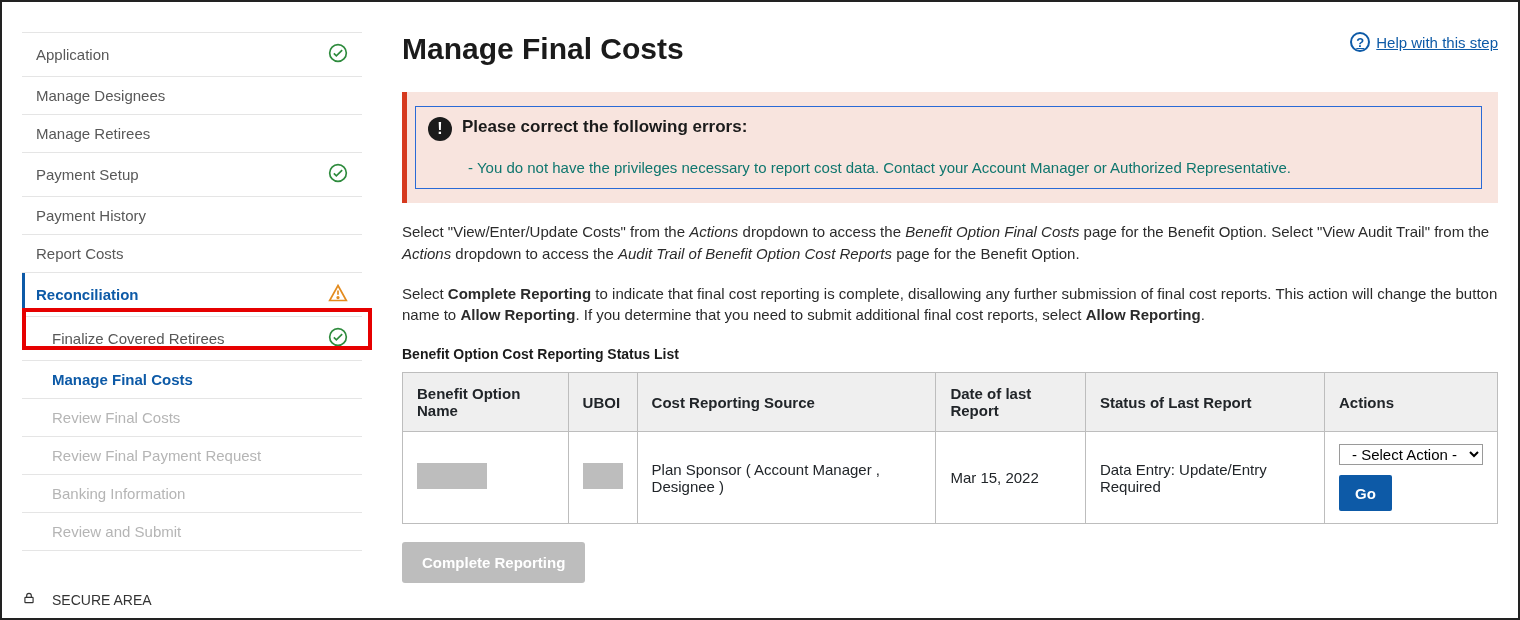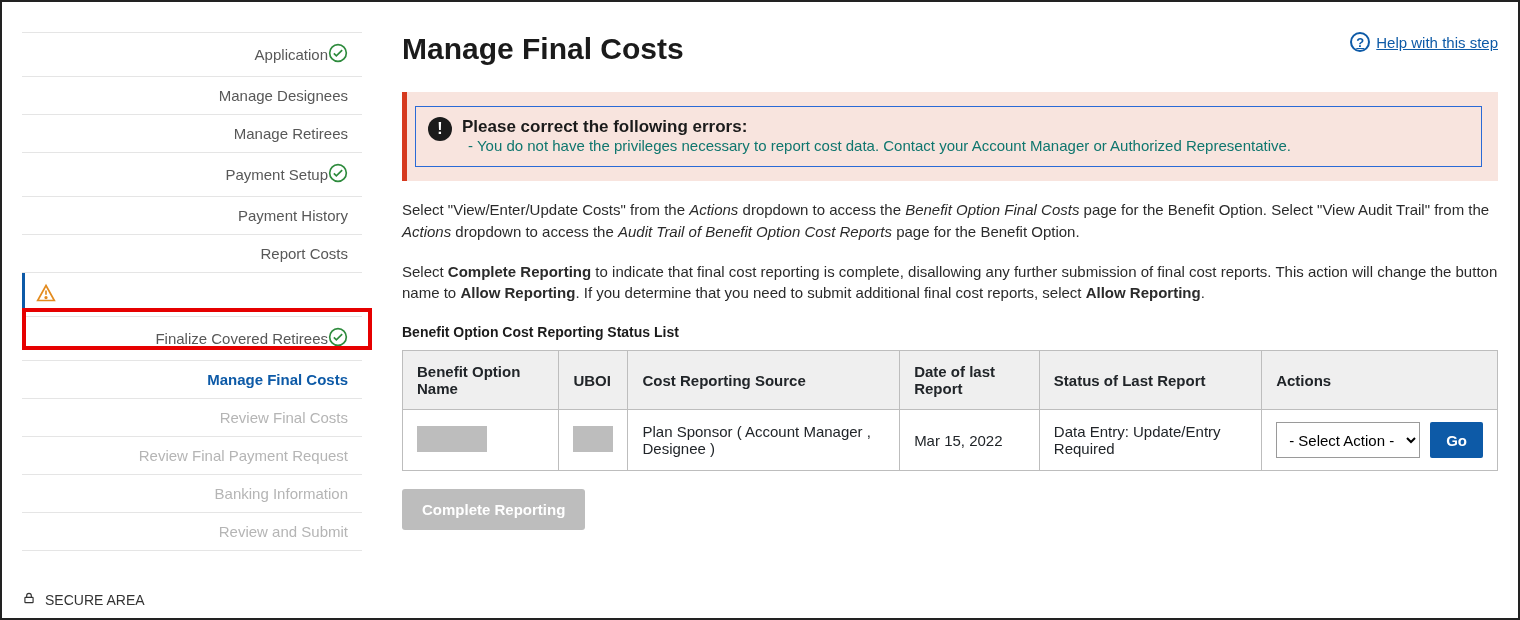--- a/index.html
+++ b/index.html
@@ -1,55 +1,55 @@
 <!DOCTYPE html>
 <html><head>
 <meta charset="utf-8">
 <style>
   * { box-sizing: border-box; margin: 0; padding: 0; }
   html, body { width: 1520px; height: 620px; font-family: Arial, Helvetica, sans-serif; background:#fff; color:#212529; }
   .frame { width:1520px; height:620px; border:2px solid #222; position:relative; overflow:hidden; }
   .sidebar { position:absolute; top:30px; left:20px; width:340px; }
-  .side-item { display:flex; align-items:center; justify-content:space-between; padding:10px 14px; font-size:15px; color:#585858; border-bottom:1px solid #e5e5e5; cursor:pointer;text-align:right; }
+  .side-item { display:flex; align-items:center; justify-content:space-between; padding:10px 14px; font-size:15px; color:#585858; border-bottom:1px solid #e5e5e5; cursor:pointer; }
   .side-item.first { border-top:1px solid #e5e5e5; }
   .side-item.disabled { color:#b5b5b5; cursor:default; }
   .side-item.highlight { color:#0d5aa7; font-weight:bold; border-left:3px solid #0d5aa7; padding-left:11px; }
   .side-sub { padding-left:30px; }
   .side-sub.active { color:#0d5aa7; font-weight:bold; }
   .side-sub .txt, .side-sub2 .txt { flex:1; }
   .side-item .txt { flex:1; }
   .redbox { position:absolute; left:20px; top:306px; width:350px; height:42px; border:4px solid #e60000; pointer-events:none; }
   .icon-check svg { width:20px; height:20px; }
   .icon-warn svg { width:20px; height:20px; }
   .main { position:absolute; top:30px; left:400px; right:20px; bottom:20px; }
   .title-row { display:flex; justify-content:space-between; align-items:flex-start; }
   h1 { font-size:30px; font-weight:800; color:#1b1b1b; }
   .help-link { color:#0d5aa7; font-size:15px; display:flex; align-items:center; gap:6px; text-decoration:underline; cursor:pointer; }
   .help-icon { width:20px; height:20px; border:2px solid #0d5aa7; border-radius:50%; display:inline-flex; align-items:center; justify-content:center; font-weight:bold; font-size:13px; color:#0d5aa7; text-decoration:none; }
   .alert-box { margin-top:26px; background:#f8e4de; border-left:5px solid #d63a1f; padding:14px 16px 14px 8px; }
   .alert-inner { border:1px solid #2a6ad6; background:transparent; padding:10px 16px 12px 12px; display:flex; gap:10px; }
   .alert-icon { width:24px; height:24px; border-radius:50%; background:#1b1b1b; color:#fff; display:flex; align-items:center; justify-content:center; font-weight:bold; font-size:16px; flex:0 0 24px; }
   .alert-body { flex:1; }
-  .alert-title { font-size:17px; font-weight:700; margin-bottom:0; color:#1b1b1b; }
+  .alert-title { font-size:17px; font-weight:700; margin-bottom:22px; color:#1b1b1b; }
   .alert-list { font-size:15px; color:#0f766e; padding-left:6px; }
   .alert-list .dash::before { content:"-  "; }
   .para { margin-top:18px; font-size:15px; line-height:1.45; color:#2b2b2b; }
   .para i { font-style:italic; }
   .para b { font-weight:700; }
   .table-title { margin-top:20px; font-size:14px; font-weight:700; color:#1b1b1b; }
   table { width:100%; border-collapse:collapse; margin-top:10px; font-size:15px; }
   th, td { border:1px solid #bdbdbd; padding:12px 14px; text-align:left; vertical-align:middle; }
   th { background:#efefef; font-weight:700; }
   .redact { background:#bdbdbd; height:26px; width:70px; display:inline-block; }
   .redact.sm { width:40px; }
-  .action-cell { display:flex; align-items:flex-start; gap:10px; }
+  .action-cell { display:flex; align-items:flex-start; gap:10px;flex-direction:column; }
   select.action-select { flex:1; height:36px; border:1px solid #9a9a9a; padding:0 8px; font-size:15px; background:#fff; }
   .go-btn { background:#0d5aa7; color:#fff; border:none; height:36px; padding:8px 16px; font-weight:700; font-size:15px; border-radius:2px; cursor:pointer; }
   .complete-btn { margin-top:18px; background:#bdbdbd; color:#fff; border:none; padding:12px 20px; font-size:15px; font-weight:700; border-radius:3px; cursor:not-allowed; }
-  .secure { position:absolute; left:20px; bottom:10px; font-size:14px; color:#333; display:flex; align-items:center; gap:9px; }
+  .secure { position:absolute; left:20px; bottom:10px; font-size:14px; color:#333; display:flex; align-items:center; gap:16px; }
   .lock-icon svg { width:14px; height:14px; }
 </style>
 </head>
 <body>
 
 <div class="frame">
 
   <div class="sidebar">
 
     <div class="side-item first">
@@ -76,20 +76,21 @@
           </svg>
       </span>
     </div>
     <div class="side-item">
       <span class="txt">Payment History</span>
     </div>
     <div class="side-item">
       <span class="txt">Report Costs</span>
     </div>
     <div class="side-item highlight">
+      <span class="txt">Reconciliation</span>
       <span class="icon-warn">
         <svg viewBox="0 0 24 24" fill="none" stroke="#e38b1e" stroke-width="2">
             <path d="M12 3 L22 21 L2 21 Z"></path>
             <line x1="12" y1="9" x2="12" y2="14"></line>
             <circle cx="12" cy="17.5" r="1" fill="#e38b1e"></circle>
           </svg>
       </span>
     </div>
 
     <div class="side-item side-sub">

